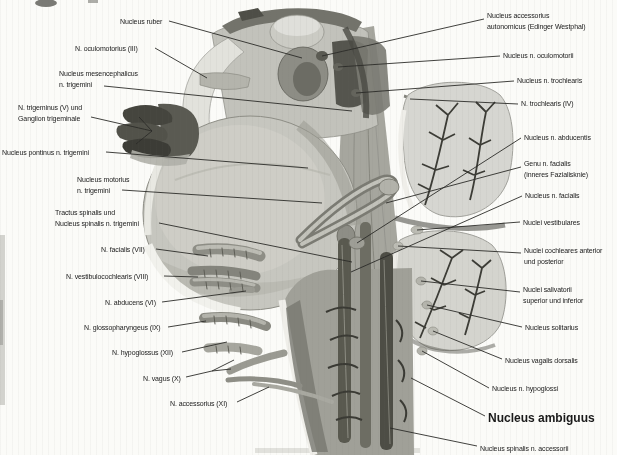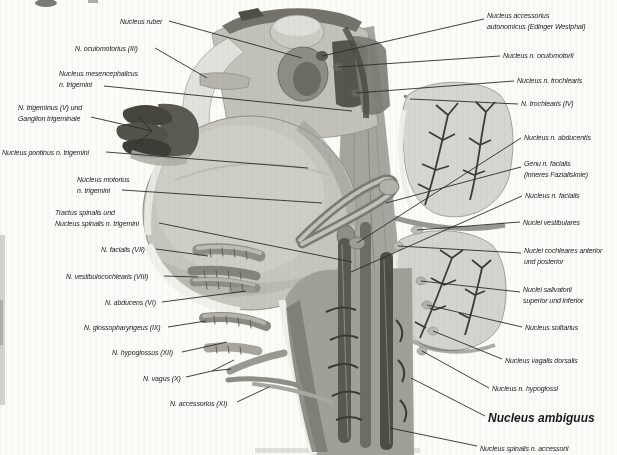--- a/index.html
+++ b/index.html
@@ -1,20 +1,19 @@
 <!DOCTYPE html>
 <html><head>
 <meta charset="utf-8">
 <style>
   html,body{margin:0;padding:0;background:#ffffff;}
   .canvas{
     position:relative; width:617px; height:455px; overflow:hidden;
     background:#fbfbf8;
     font-family:"Liberation Sans", sans-serif;
-    font-style:italic;
   }
   .canvas::after{
     content:""; position:absolute; inset:0; pointer-events:none;
     background:repeating-linear-gradient(90deg, rgba(110,110,105,0.05) 0 1px, rgba(0,0,0,0) 1px 6px);
   }
   svg.art{position:absolute; left:0; top:0;}
   .lbl{
     position:absolute; font-size:7px; line-height:11px; letter-spacing:-0.1px;
     color:#1a1a1a; white-space:pre-line; z-index:3;
   }

